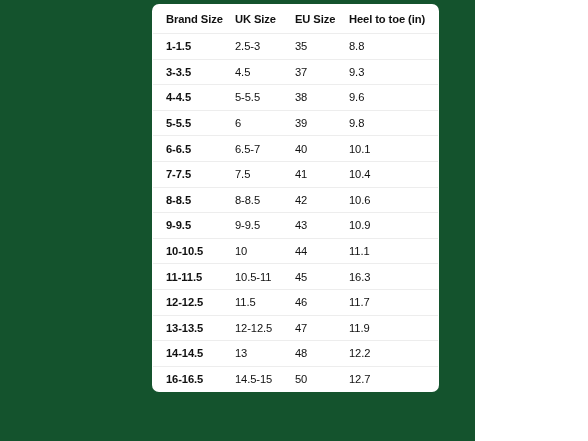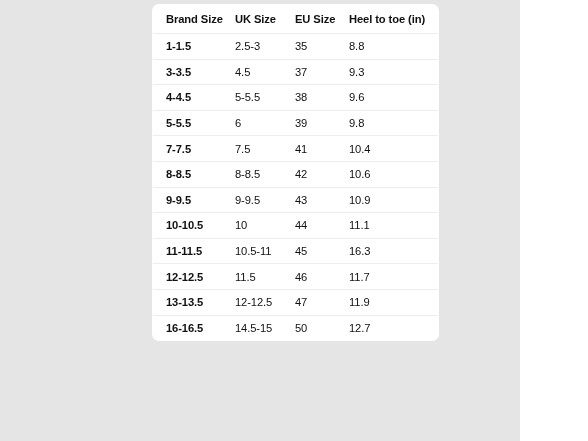--- a/index.html
+++ b/index.html
@@ -11,23 +11,23 @@
     width: 588px;
     height: 441px;
     background: #ffffff;
     font-family: "Liberation Sans", sans-serif;
     -webkit-font-smoothing: antialiased;
     overflow: hidden;
   }
 
   #page-root {
     position: relative;
-    width: 520px;
+    width: 475px;
     height: 441px;
-    background: #e5e5e5;
+    background: #14532d;
   }
 
   .size-chart-wrap {
     position: absolute;
     left: 152px;
     top: 4px;
     width: 285px;
   }
 
   table.size-chart {
@@ -111,20 +111,26 @@
             <td class="col-eu">38</td>
             <td class="col-heel">9.6</td>
           </tr>
           <tr>
             <td class="col-brand">5-5.5</td>
             <td class="col-uk">6</td>
             <td class="col-eu">39</td>
             <td class="col-heel">9.8</td>
           </tr>
           <tr>
+            <td class="col-brand">6-6.5</td>
+            <td class="col-uk">6.5-7</td>
+            <td class="col-eu">40</td>
+            <td class="col-heel">10.1</td>
+          </tr>
+          <tr>
             <td class="col-brand">7-7.5</td>
             <td class="col-uk">7.5</td>
             <td class="col-eu">41</td>
             <td class="col-heel">10.4</td>
           </tr>
           <tr>
             <td class="col-brand">8-8.5</td>
             <td class="col-uk">8-8.5</td>
             <td class="col-eu">42</td>
             <td class="col-heel">10.6</td>
@@ -153,20 +159,26 @@
             <td class="col-eu">46</td>
             <td class="col-heel">11.7</td>
           </tr>
           <tr>
             <td class="col-brand">13-13.5</td>
             <td class="col-uk">12-12.5</td>
             <td class="col-eu">47</td>
             <td class="col-heel">11.9</td>
           </tr>
           <tr>
+            <td class="col-brand">14-14.5</td>
+            <td class="col-uk">13</td>
+            <td class="col-eu">48</td>
+            <td class="col-heel">12.2</td>
+          </tr>
+          <tr>
             <td class="col-brand">16-16.5</td>
             <td class="col-uk">14.5-15</td>
             <td class="col-eu">50</td>
             <td class="col-heel">12.7</td>
           </tr>
         </tbody>
     </table>
   </div>
 </div>
 

